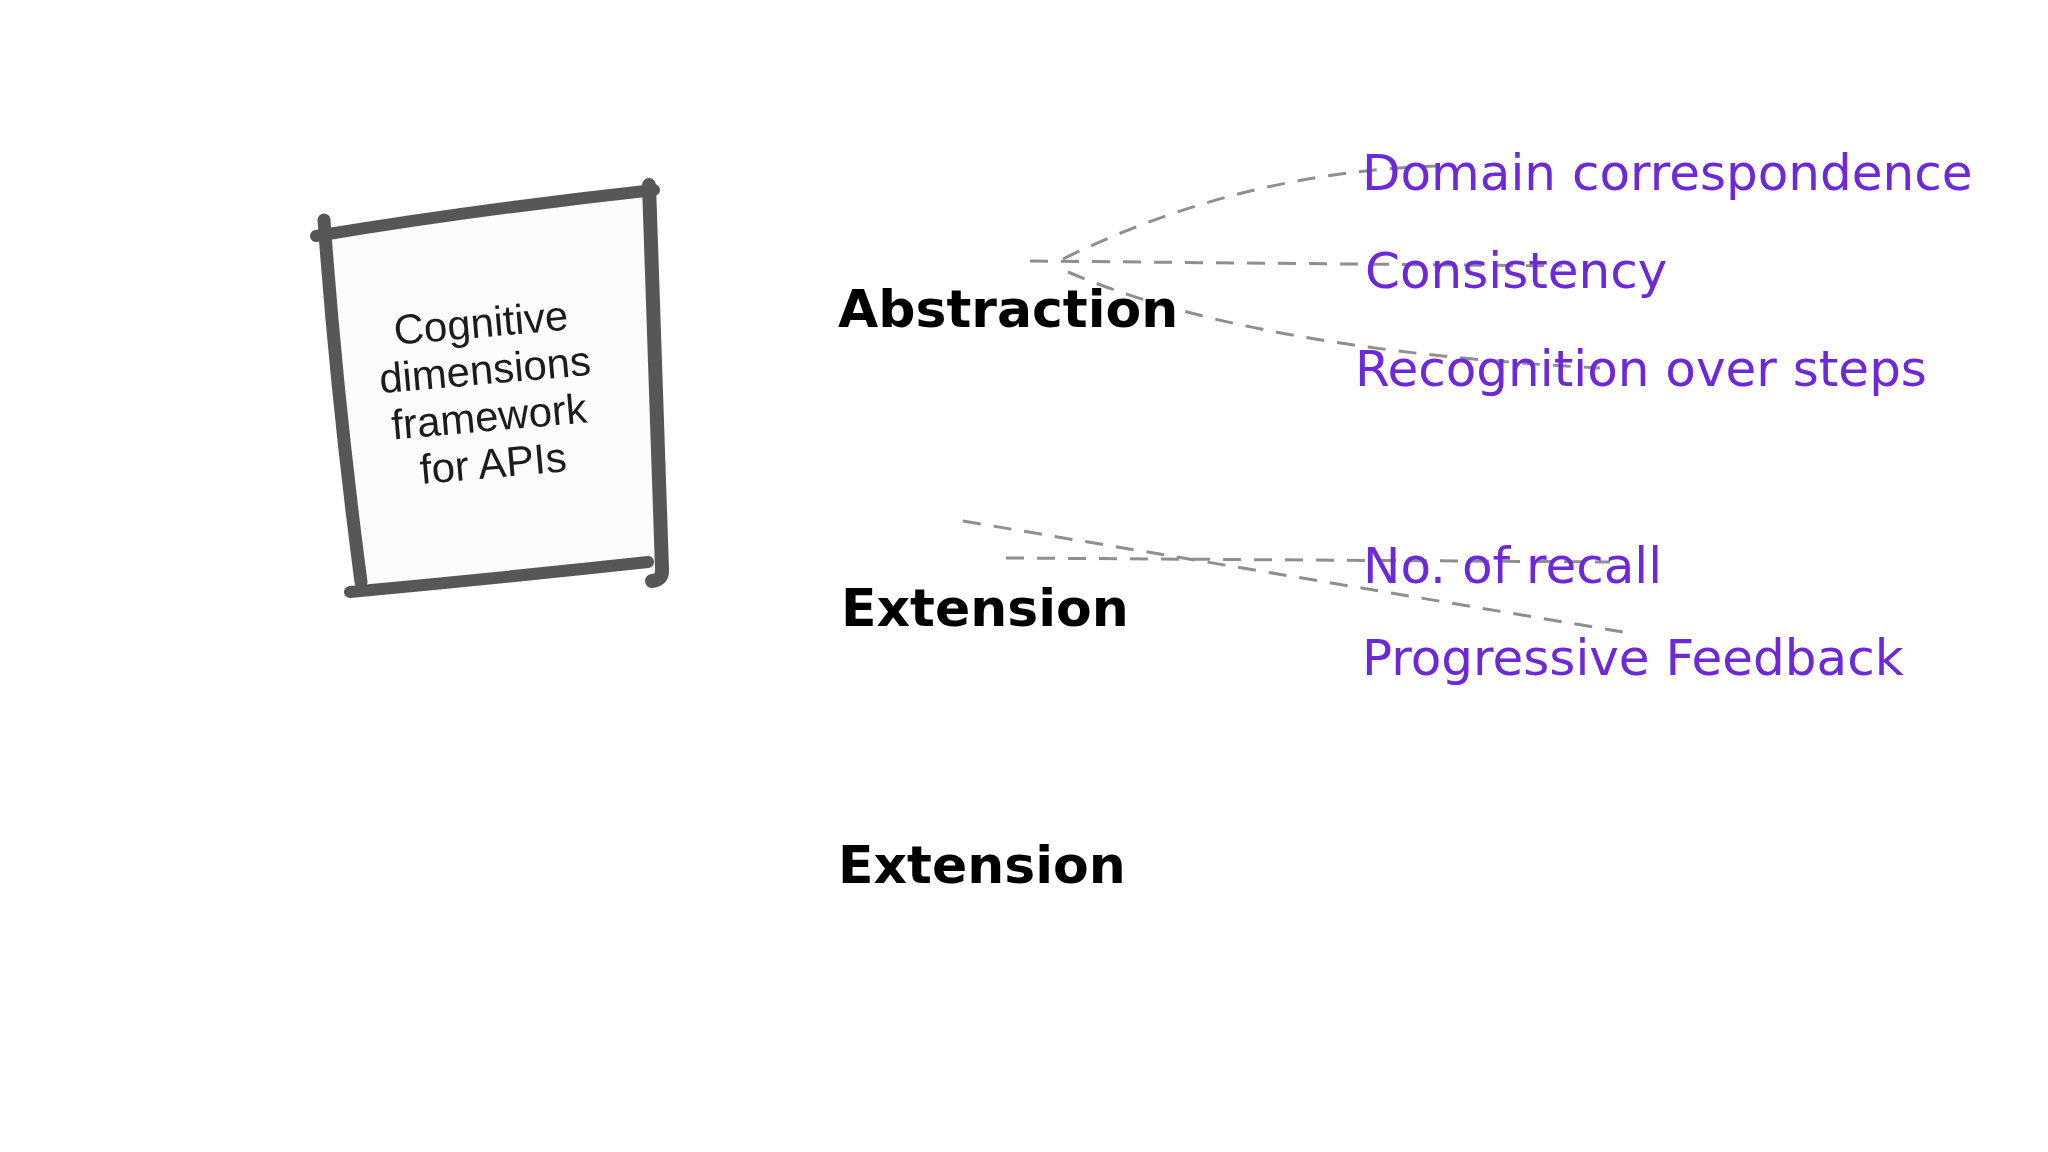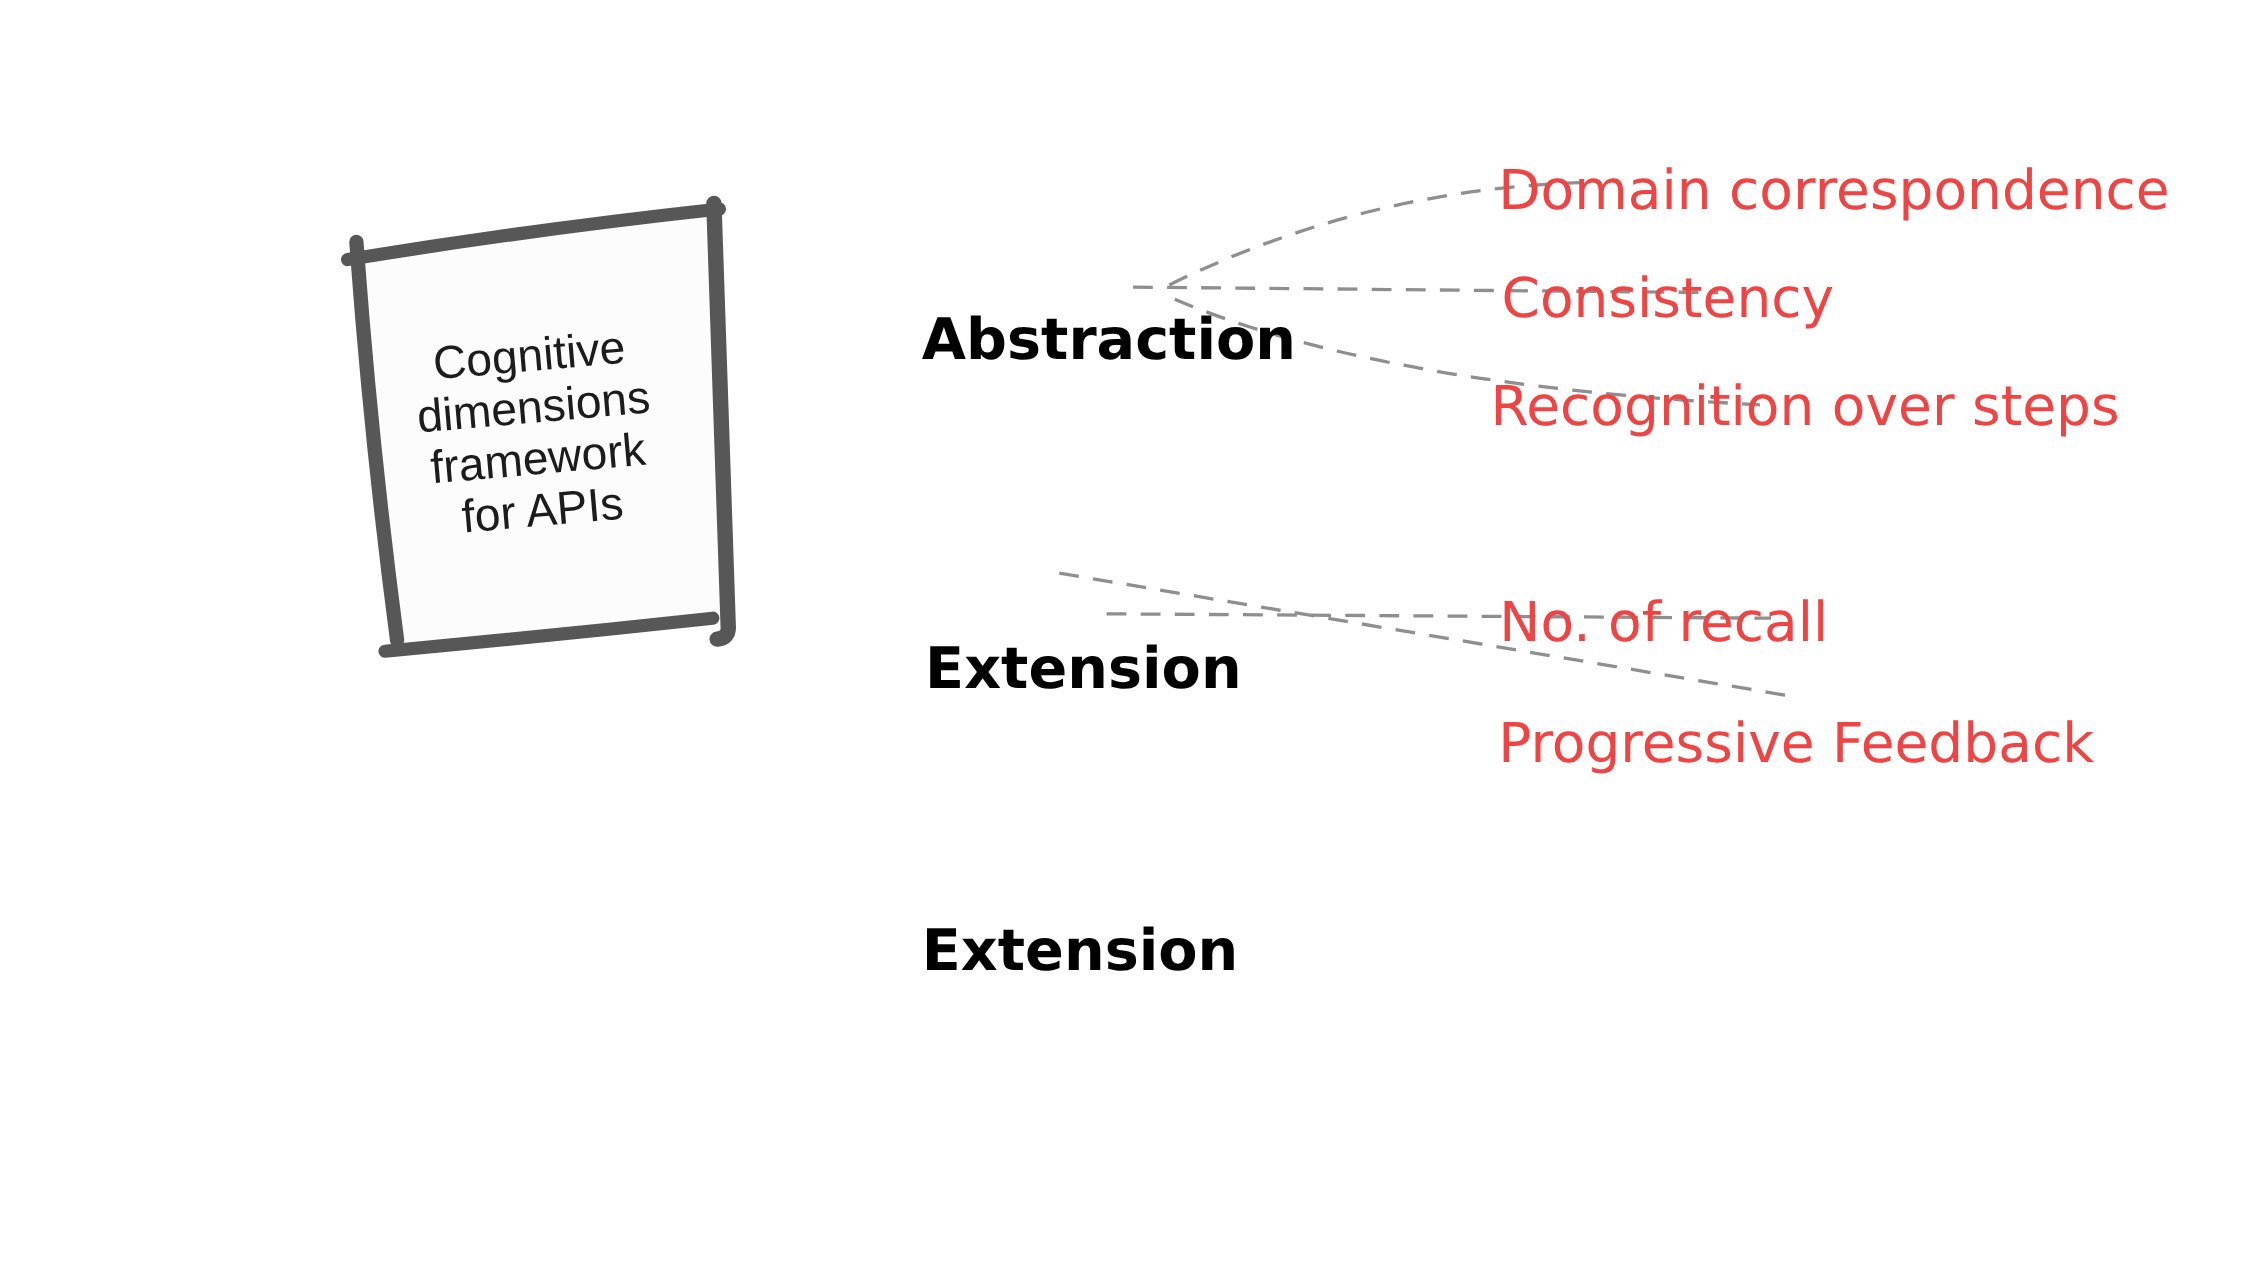--- a/index.html
+++ b/index.html
@@ -9,21 +9,21 @@
     height: 1152px;
     background: #ffffff;
     overflow: hidden;
     font-family: "DejaVu Sans", sans-serif;
   }
   .stage svg { position: absolute; left: 0; top: 0; }
   .lbl {
     position: absolute;
     white-space: nowrap;
     line-height: 1;
-    color: #ef4444;
+    color: #6d28d9;
     font-size: 50px;
   }
   .lbl.bold {
     font-weight: bold;
     font-size: 52px;
     color: #000000;
     margin-top: 44px;
   }
   .card-text {
     position: absolute;
@@ -69,15 +69,15 @@
 
   <div class="lbl bold" style="left:838px; top:239px;">Abstraction</div>
   <div class="lbl bold" style="left:841px; top:538px;">Extension</div>
   <div class="lbl bold" style="left:838px; top:795px;">Extension</div>
 
   <div class="lbl" style="left:1362px; top:148px;">Domain correspondence</div>
   <div class="lbl" style="left:1365px; top:246px;">Consistency</div>
   <div class="lbl" style="left:1355px; top:344px;">Recognition over steps</div>
 
   <div class="lbl" style="left:1363px; top:541px;">No. of recall</div>
-  <div class="lbl" style="left:1362px; top:651px;">Progressive Feedback</div>
+  <div class="lbl" style="left:1362px; top:633px;">Progressive Feedback</div>
 
 </div>
 
 </body></html>

